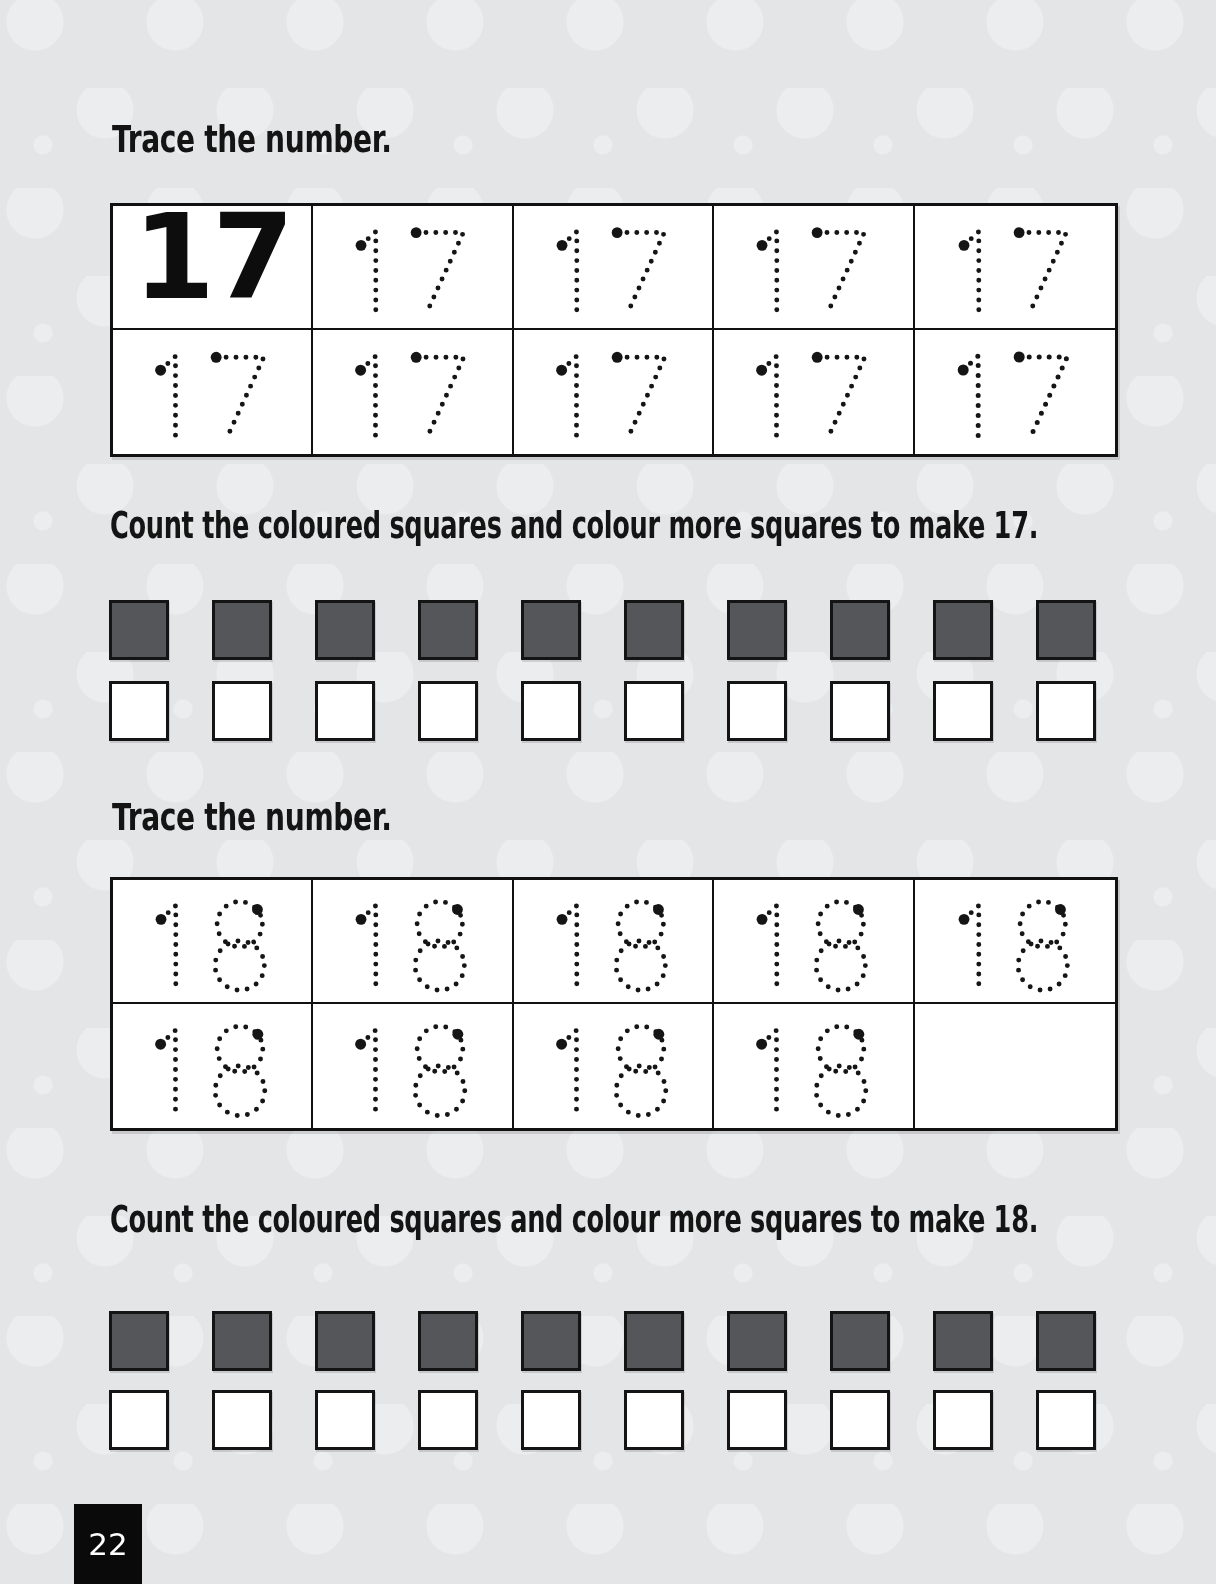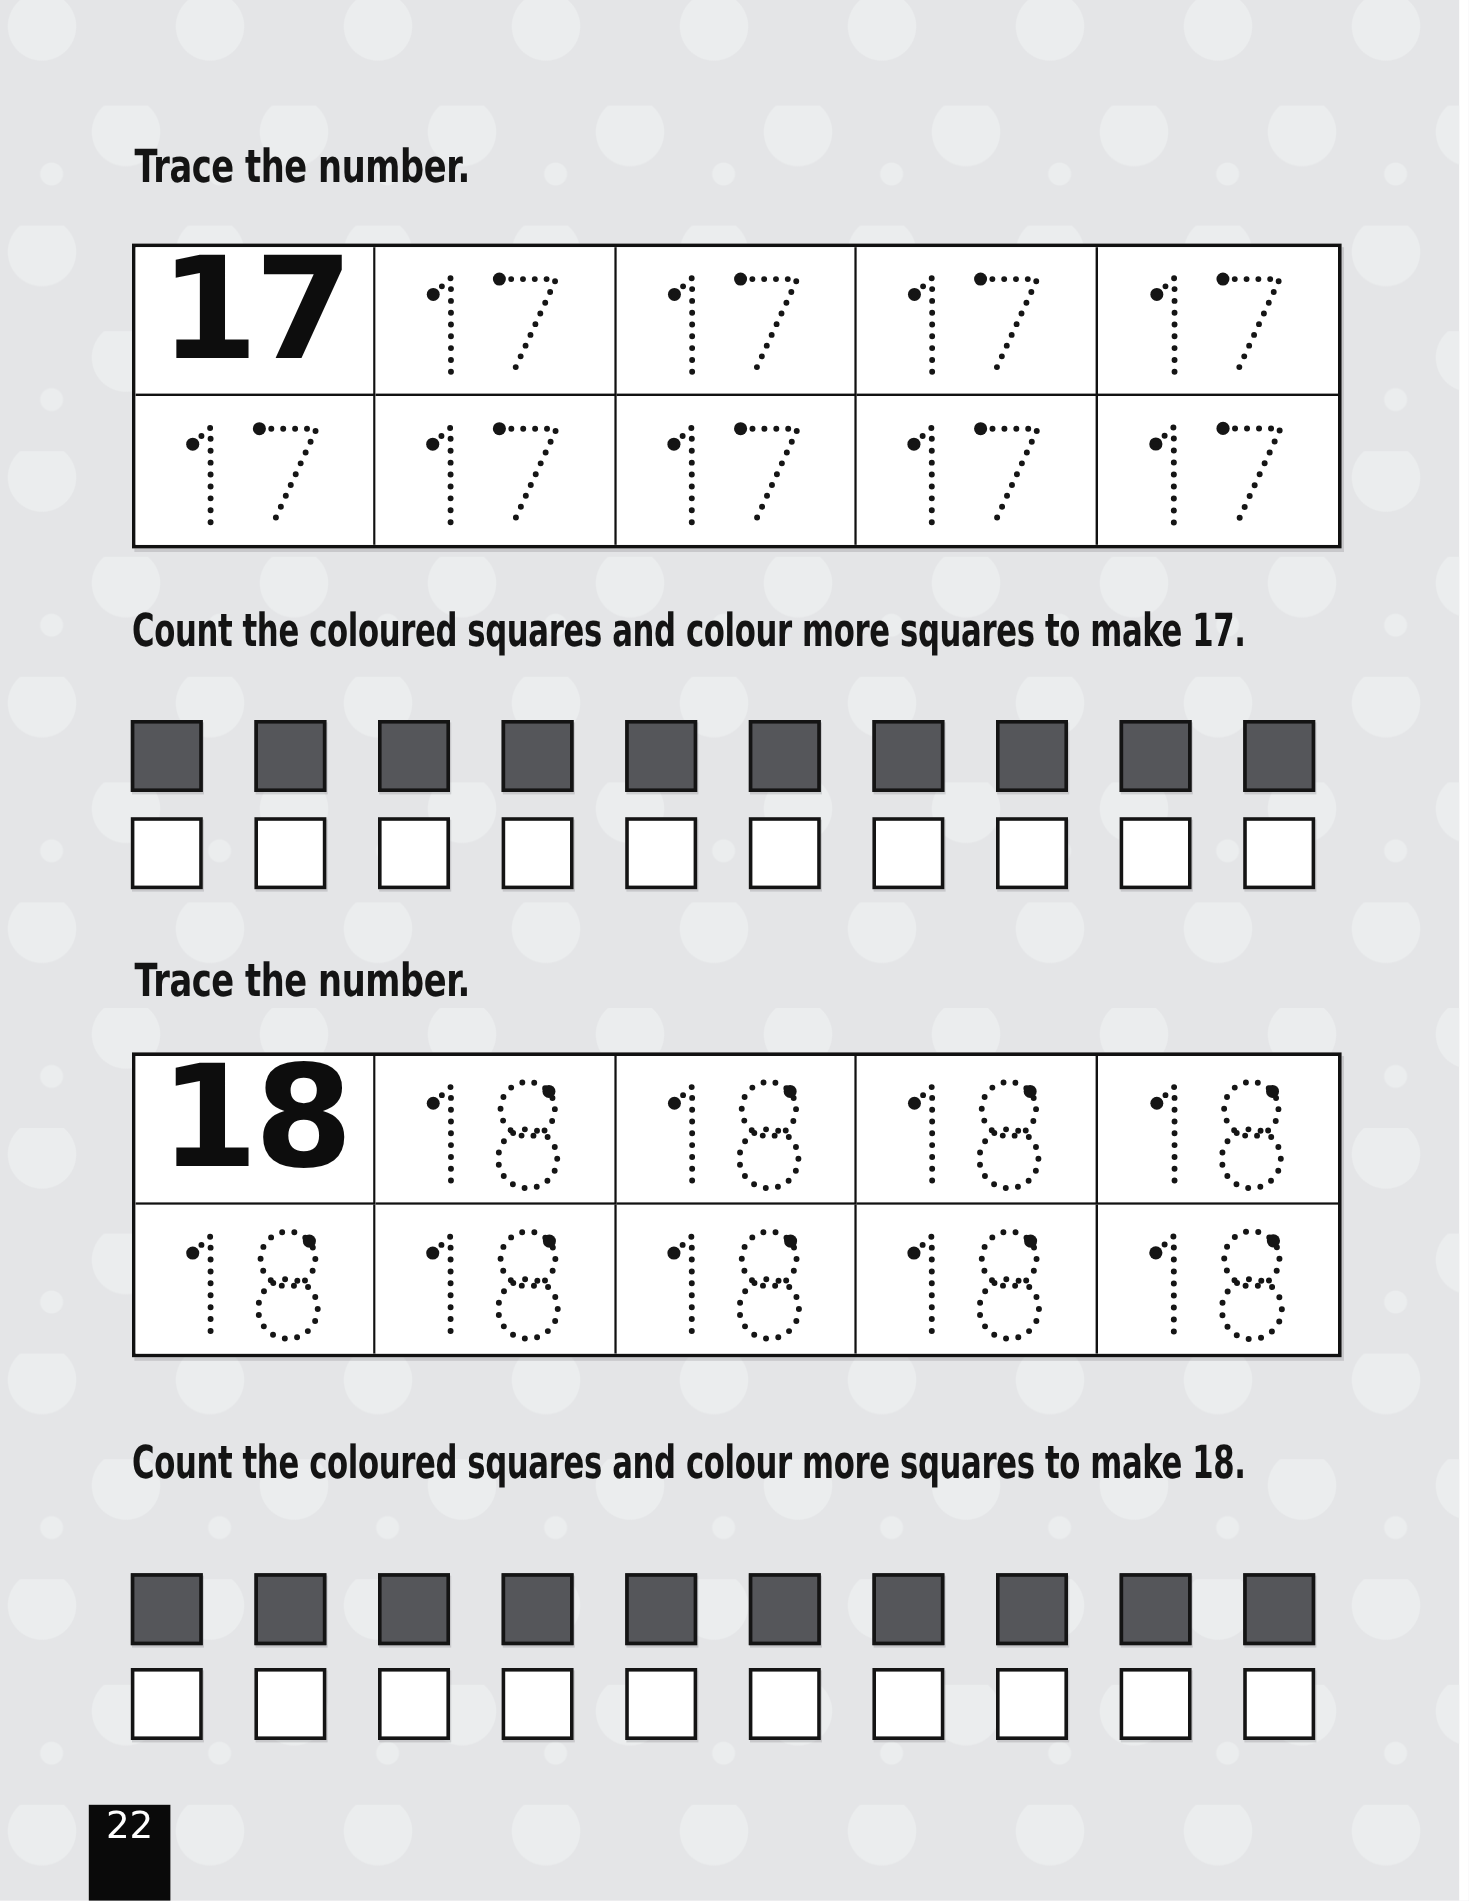--- a/index.html
+++ b/index.html
@@ -73,21 +73,21 @@
     width:60px;height:60px;box-sizing:border-box;
     border:3px solid #141414;
     box-shadow:1px 2px 0 rgba(70,70,75,0.18);
   }
   .sq.dark{background:var(--filled_square);}
   .sq.white{background:#ffffff;}
 
   .page-number-box{
     position:absolute;left:74px;top:1504px;width:68px;height:80px;
     background:#0a0a0a;color:#ffffff;
-    display:flex;justify-content:center;
+    display:flex;align-items:center;justify-content:center;
     font-size:31px;font-weight:400;
   }
 </style>
 </head>
 <body>
 
 <div class="page">
 
   <div class="heading trace" id="trace-heading-17">Trace the number.</div>
 
@@ -218,21 +218,20 @@
   <div class="sq white"></div>
 
   <div class="sq white"></div>
 
   <div class="sq white"></div>
 </div>
 
   <div class="heading trace" id="trace-heading-18">Trace the number.</div>
 
   <div class="tgrid" id="trace-grid-18">
-    <div class="cell solid">18</div>
 
   <div class="cell">
     <svg viewBox="0 0 200 124" preserveAspectRatio="xMidYMid meet">
       <circle class="dot-big" cx="48" cy="40" r="5.5"></circle>
       <path class="dot-stroke" stroke-dasharray="0 10" d="M48,40 L63,26 L63,110"></path>
       <circle class="dot-big" cx="146" cy="30" r="5.5"></circle>
       <circle class="dot-stroke" stroke-dasharray="0 10.33" cx="128" cy="45" r="23"></circle>
       <circle class="dot-stroke" stroke-dasharray="0 10.47" cx="128" cy="87" r="25"></circle>
     </svg>
   </div>

